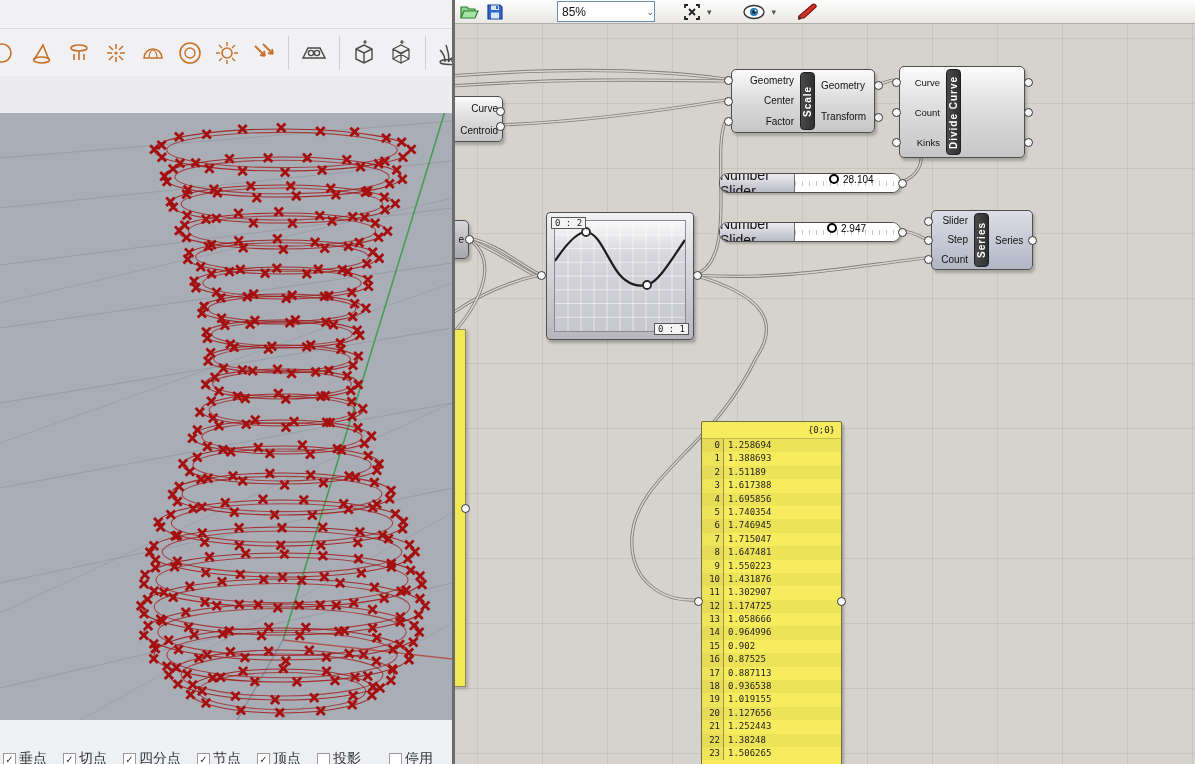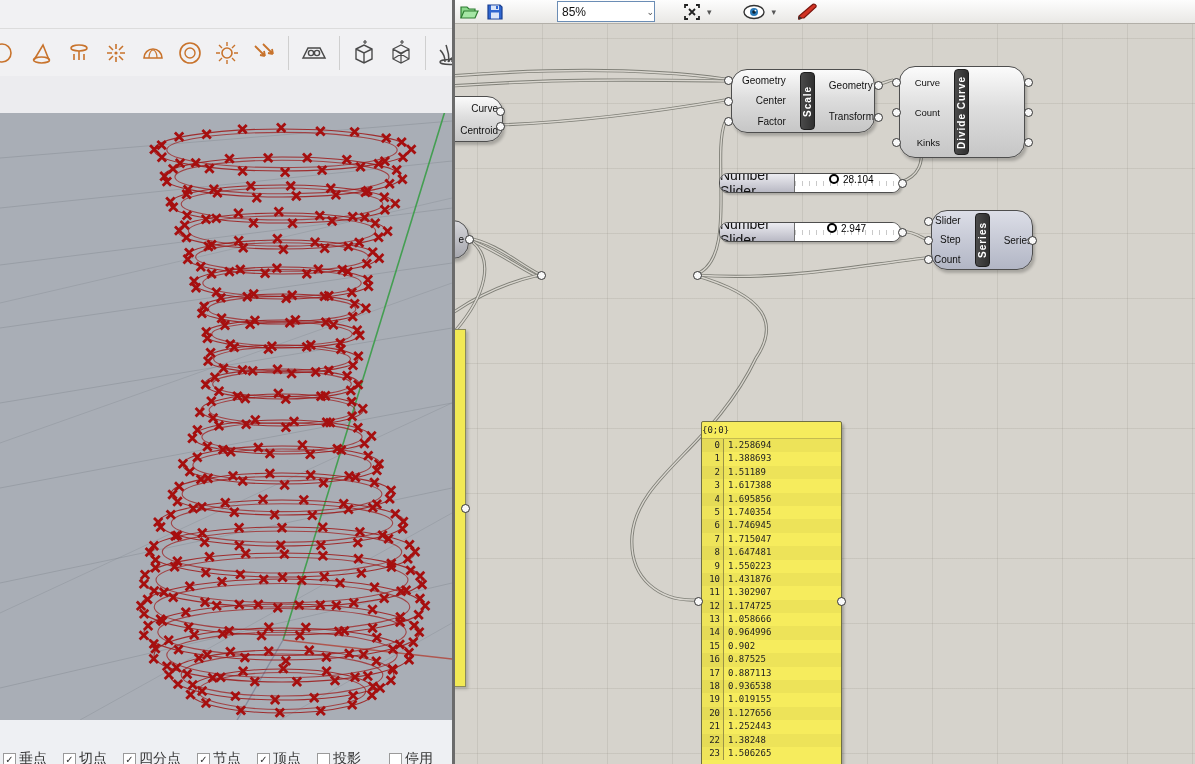--- a/index.html
+++ b/index.html
@@ -20,40 +20,40 @@
   .cb{width:11px;height:11px;border:1px solid #9a9a9a;background:#fff;font-size:10px;line-height:11px;text-align:center;color:#333;}
 
   
   #gh{position:absolute;left:452px;top:0;width:743px;height:764px;border-left:3px solid #6b6b6b;background:#d6d3cc;overflow:hidden;}
   #gh-toolbar{position:absolute;left:0;top:0;width:740px;height:23px;background:linear-gradient(#fdfdfd,#e9e8e5);border-bottom:1px solid #b2afa8;display:flex;align-items:center;gap:6px;padding-left:4px;z-index:5;}
   #gh-canvas{position:absolute;left:0;top:24px;width:740px;height:740px;overflow:hidden;
      background-image:linear-gradient(rgba(140,135,125,.18) 1px,transparent 1px),linear-gradient(90deg,rgba(140,135,125,.18) 1px,transparent 1px);
      background-size:65px 65px;background-position:22px 14px;background-color:#d6d3cc;}
   
   #wires{position:absolute;left:0;top:0;width:740px;height:740px;z-index:1;}
-  .comp{position:absolute;z-index:2;border:1px solid #4e4e4e;border-radius:16px;background:linear-gradient(180deg,#fbfbfb,#dedede 45%,#c6c6c6);box-shadow:2px 3px 3px rgba(0,0,0,.22);display:flex;font-size:10px;color:#111;gap:8px;}
+  .comp{position:absolute;z-index:2;border:1px solid #4e4e4e;border-radius:5px;background:linear-gradient(180deg,#fbfbfb,#dedede 45%,#c6c6c6);box-shadow:2px 3px 3px rgba(0,0,0,.22);display:flex;font-size:10px;color:#111;}
   .col{display:flex;flex-direction:column;justify-content:space-around;}
   .ins{align-items:flex-end;padding-right:4px;}
   .outs{align-items:flex-start;padding-left:4px;}
   .titlebar{background:linear-gradient(90deg,#303030,#4a4a4a);color:#fff;writing-mode:vertical-rl;transform:rotate(180deg);text-align:center;font-weight:bold;font-size:10px;letter-spacing:1px;border:1px solid #1e1e1e;border-radius:4px;margin:2px;padding:1px 1px;}
   .nub{position:absolute;width:7px;height:7px;border:1.5px solid #333;border-radius:50%;background:#f8f8f8;z-index:3;}
   .slider{position:absolute;z-index:2;height:18px;border:1px solid #4e4e4e;border-radius:9px;display:flex;box-shadow:2px 2px 2px rgba(0,0,0,.2);overflow:hidden;background:#fff;}
   .slider .slabel{width:74px;background:linear-gradient(180deg,#ececf1,#b9b9c4);border-right:1px solid #6f6f6f;display:flex;align-items:center;justify-content:center;font-size:14px;color:#111;}
   .slider .track{flex:1;position:relative;display:flex;align-items:flex-start;background:
      repeating-linear-gradient(90deg,#c9c9c9 0 1px,transparent 1px 7px) ;background-size:100% 5px;background-position:0 center;background-repeat:no-repeat;background-color:#fff;}
   .knob{width:6px;height:6px;border:2px solid #000;border-radius:50%;background:#fff;flex:0 0 auto;}
   .sval{font-size:10px;color:#000;margin-left:4px;}
   
   #graph{position:absolute;z-index:2;border:1px solid #4f4f58;border-radius:4px;background:linear-gradient(180deg,#f1f1f3,#b6b6bc);box-shadow:2px 3px 3px rgba(0,0,0,.25);}
   #graph .plot{position:absolute;left:7px;top:7px;width:130px;height:110px;border:1px solid #8a8a92;background:linear-gradient(180deg,#fafafa,#d6d6dc 30%,#c7c7cf);
      }
   .glabel{position:absolute;background:#f4f4f4;border:1px solid #555;font-family:"DejaVu Sans Mono",monospace;font-size:9px;padding:0 3px;color:#222;z-index:4;}
   
   #panel{position:absolute;z-index:2;background:#f6ec5d;border:1px solid #6f6f45;border-radius:2px;box-shadow:2px 3px 3px rgba(0,0,0,.25);font-family:"DejaVu Sans Mono",monospace;font-size:9px;color:#222;overflow:hidden;}
-  #panel .phead{height:16px;line-height:16px;padding-right:6px;border-bottom:1px solid #c5bb50;}
+  #panel .phead{height:16px;line-height:16px;text-align:right;padding-right:6px;border-bottom:1px solid #c5bb50;}
   .prow{display:flex;height:13.4px;line-height:13.4px;}
   .prow:nth-child(odd){background:rgba(0,0,0,.035);}
   .pidx{width:18px;text-align:right;padding-right:3px;border-right:1px solid #9a9348;background:rgba(0,0,0,.03);}
   .pval{padding-left:4px;}
   .combo{height:19px;width:92px;border:1px solid #6b8db5;background:#fff;display:flex;align-items:center;font-size:12px;color:#111;padding-left:4px;justify-content:space-between;}
   .caret{font-size:9px;color:#555;}
 </style>
 </head>
 <body>
 
@@ -742,20 +742,32 @@
         <div class="titlebar">Series</div>
         <div class="col outs" style="flex:1;">
           <span>Series</span>
         </div>
       </div>
       <div class="nub" style="left:468.5px;top:192.5px;"></div>
       <div class="nub" style="left:468.5px;top:211.5px;"></div>
       <div class="nub" style="left:468.5px;top:230.5px;"></div>
       <div class="nub" style="left:572.5px;top:211.5px;"></div>
 
+      <div id="graph" style="left:91px;top:188px;width:146px;height:126px;">
+        <div class="plot">
+          <svg id="graph-svg" width="130" height="110">
+              <path d="M13,0 V110 M26,0 V110 M39,0 V110 M52,0 V110 M65,0 V110 M78,0 V110 M91,0 V110 M104,0 V110 M117,0 V110 M0,13.8 H130 M0,27.5 H130 M0,41.3 H130 M0,55.0 H130 M0,68.8 H130 M0,82.5 H130 M0,96.3 H130 " stroke="rgba(255,255,255,0.55)" stroke-width="1" fill="none"></path>
+              <path d="M0,40 C10,25 21,11 31,11 C44,11 52,38 64,53 C73,64 84,66 92,64 C104,61 118,36 130,19" stroke="#1c1c1c" stroke-width="2.2" fill="none"></path>
+              <circle cx="31" cy="11" r="4" fill="#fff" stroke="#2a2a2a" stroke-width="1.8"></circle>
+              <circle cx="92" cy="64" r="4" fill="#fff" stroke="#2a2a2a" stroke-width="1.8"></circle>
+            </svg>
+        </div>
+        <div class="glabel" style="left:4px;top:4px;">0 : 2</div>
+        <div class="glabel" style="right:4px;bottom:4px;">0 : 1</div>
+      </div>
       <div class="nub" style="left:81.5px;top:246.5px;"></div>
       <div class="nub" style="left:237.5px;top:246.5px;"></div>
 
       <div id="panel" style="left:246px;top:397px;width:139px;height:348px;">
         <div class="phead">{0;0}</div>
         <div id="panel-rows">
             <div class="prow">
               <span class="pidx">0</span>
               <span class="pval">1.258694</span>
             </div>

